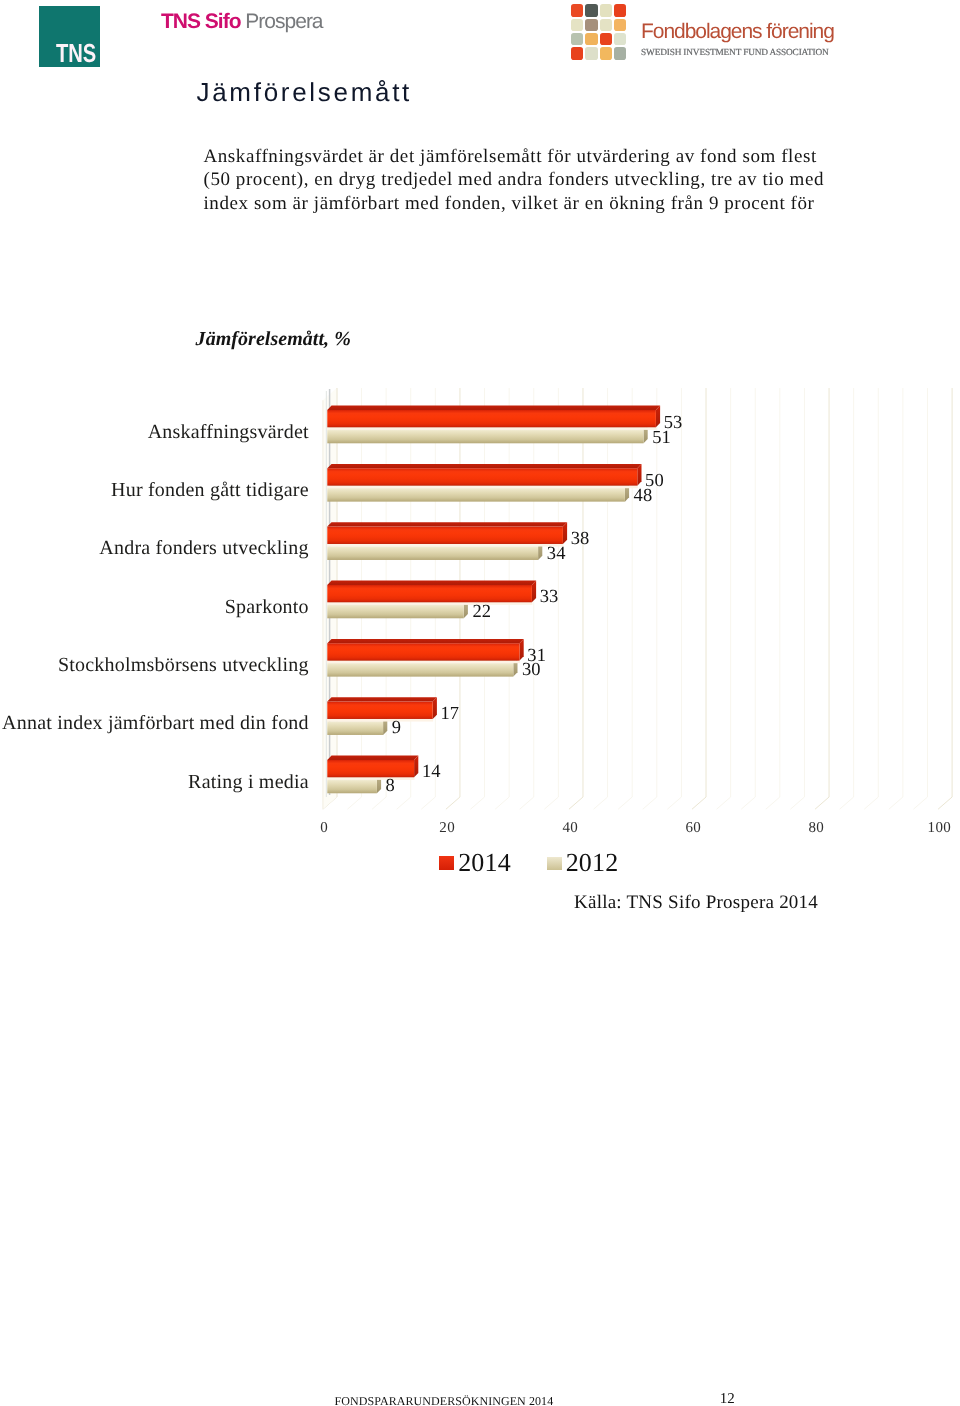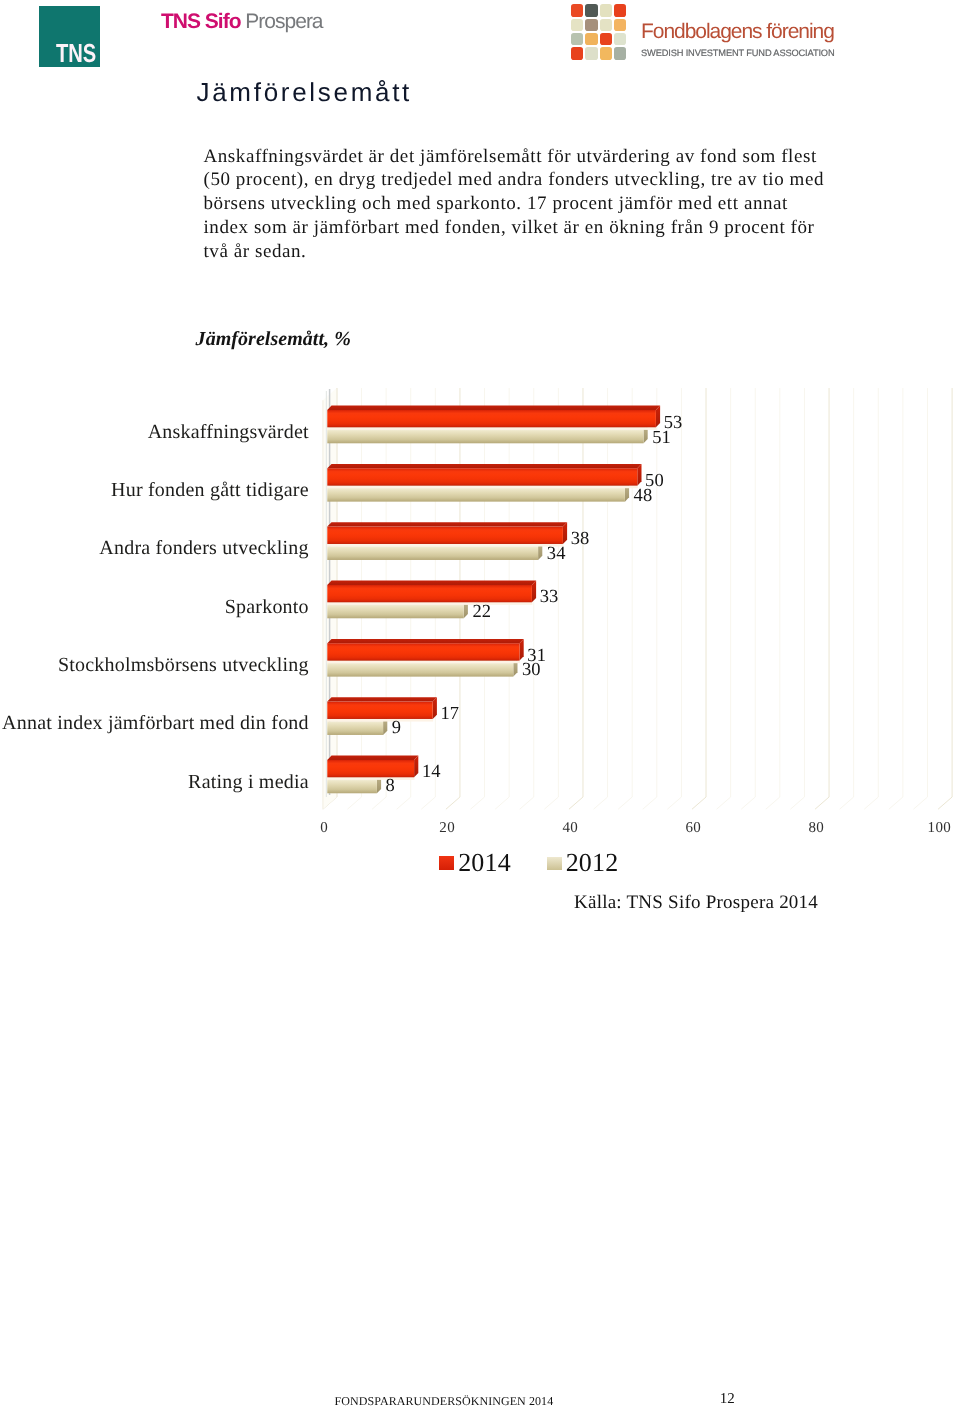--- a/index.html
+++ b/index.html
@@ -16,21 +16,21 @@
   .tns-sifo-line{position:absolute;left:161px;top:11px;font-family:"Liberation Sans",sans-serif;
      font-size:21px;line-height:1;white-space:nowrap;}
   .tns-sifo-line .b{font-weight:bold;color:#cf0e6f;letter-spacing:-1.0px;}
   .tns-sifo-line .g{font-weight:normal;color:#77797c;letter-spacing:-1.0px;}
 
   .fond-logo{position:absolute;left:571px;top:4.4px;}
   .fond-grid{position:absolute;left:0px;top:0px;width:56px;height:56px;}
   .fond-grid i{position:absolute;width:12.2px;height:12.2px;border-radius:2.8px;display:block;}
   .fond-name{position:absolute;left:70px;top:17px;font-family:"Liberation Sans",sans-serif;
      font-size:21px;color:#b94f36;letter-spacing:-1.05px;line-height:1;white-space:nowrap;}
-  .fond-sub{position:absolute;left:70px;top:45px;font-family:Liberation Sans, sans-serif;
+  .fond-sub{position:absolute;left:70px;top:45px;font-family:Liberation Serif, serif;
      font-size:9.3px;color:#646668;letter-spacing:-0.16px;line-height:1;white-space:nowrap;
      -webkit-text-stroke:0.18px #646668;}
 
   
   .doc-title{position:absolute;left:196.5px;top:76.5px;margin:0;font-family:"Liberation Sans",sans-serif;
      font-size:26px;font-weight:normal;color:#0f172a;letter-spacing:2.7px;line-height:31px;white-space:nowrap;}
   .body-copy{position:absolute;left:196.5px;top:137.6px;width:660px;margin:7px;font-family:"Liberation Serif",serif;
      font-size:19px;color:#161616;text-align:left;letter-spacing:0.57px;}
   .body-copy .bline{display:block;height:23.8px;line-height:23.8px;white-space:nowrap;}
 
@@ -92,23 +92,21 @@
       </div>
     <div class="fond-name">Fondbolagens förening</div>
     <div class="fond-sub">SWEDISH INVESTMENT FUND ASSOCIATION</div>
   </div>
 
   <h1 class="doc-title">Jämförelsemått</h1>
 
   <p class="body-copy">
       <span class="bline">Anskaffningsvärdet är det jämförelsemått för utvärdering av fond som flest</span>
       <span class="bline">(50 procent), en dryg tredjedel med andra fonders utveckling, tre av tio med</span>
-      <span class="bline">börsens utveckling och med sparkonto. 17 procent jämför med ett annat</span>
       <span class="bline">index som är jämförbart med fonden, vilket är en ökning från 9 procent för</span>
-      <span class="bline">två år sedan.</span>
     </p>
 
   <div class="chart-title">Jämförelsemått, %</div>
 
   <div class="chart">
     <svg class="chart-svg" width="960" height="920" viewBox="0 0 960 920">
         <defs>
           <linearGradient id="gRedFront" x1="0" y1="0" x2="0" y2="1">
             <stop offset="0" stop-color="#d42208"></stop>
             <stop offset="10%" stop-color="#ea2f0a"></stop>

